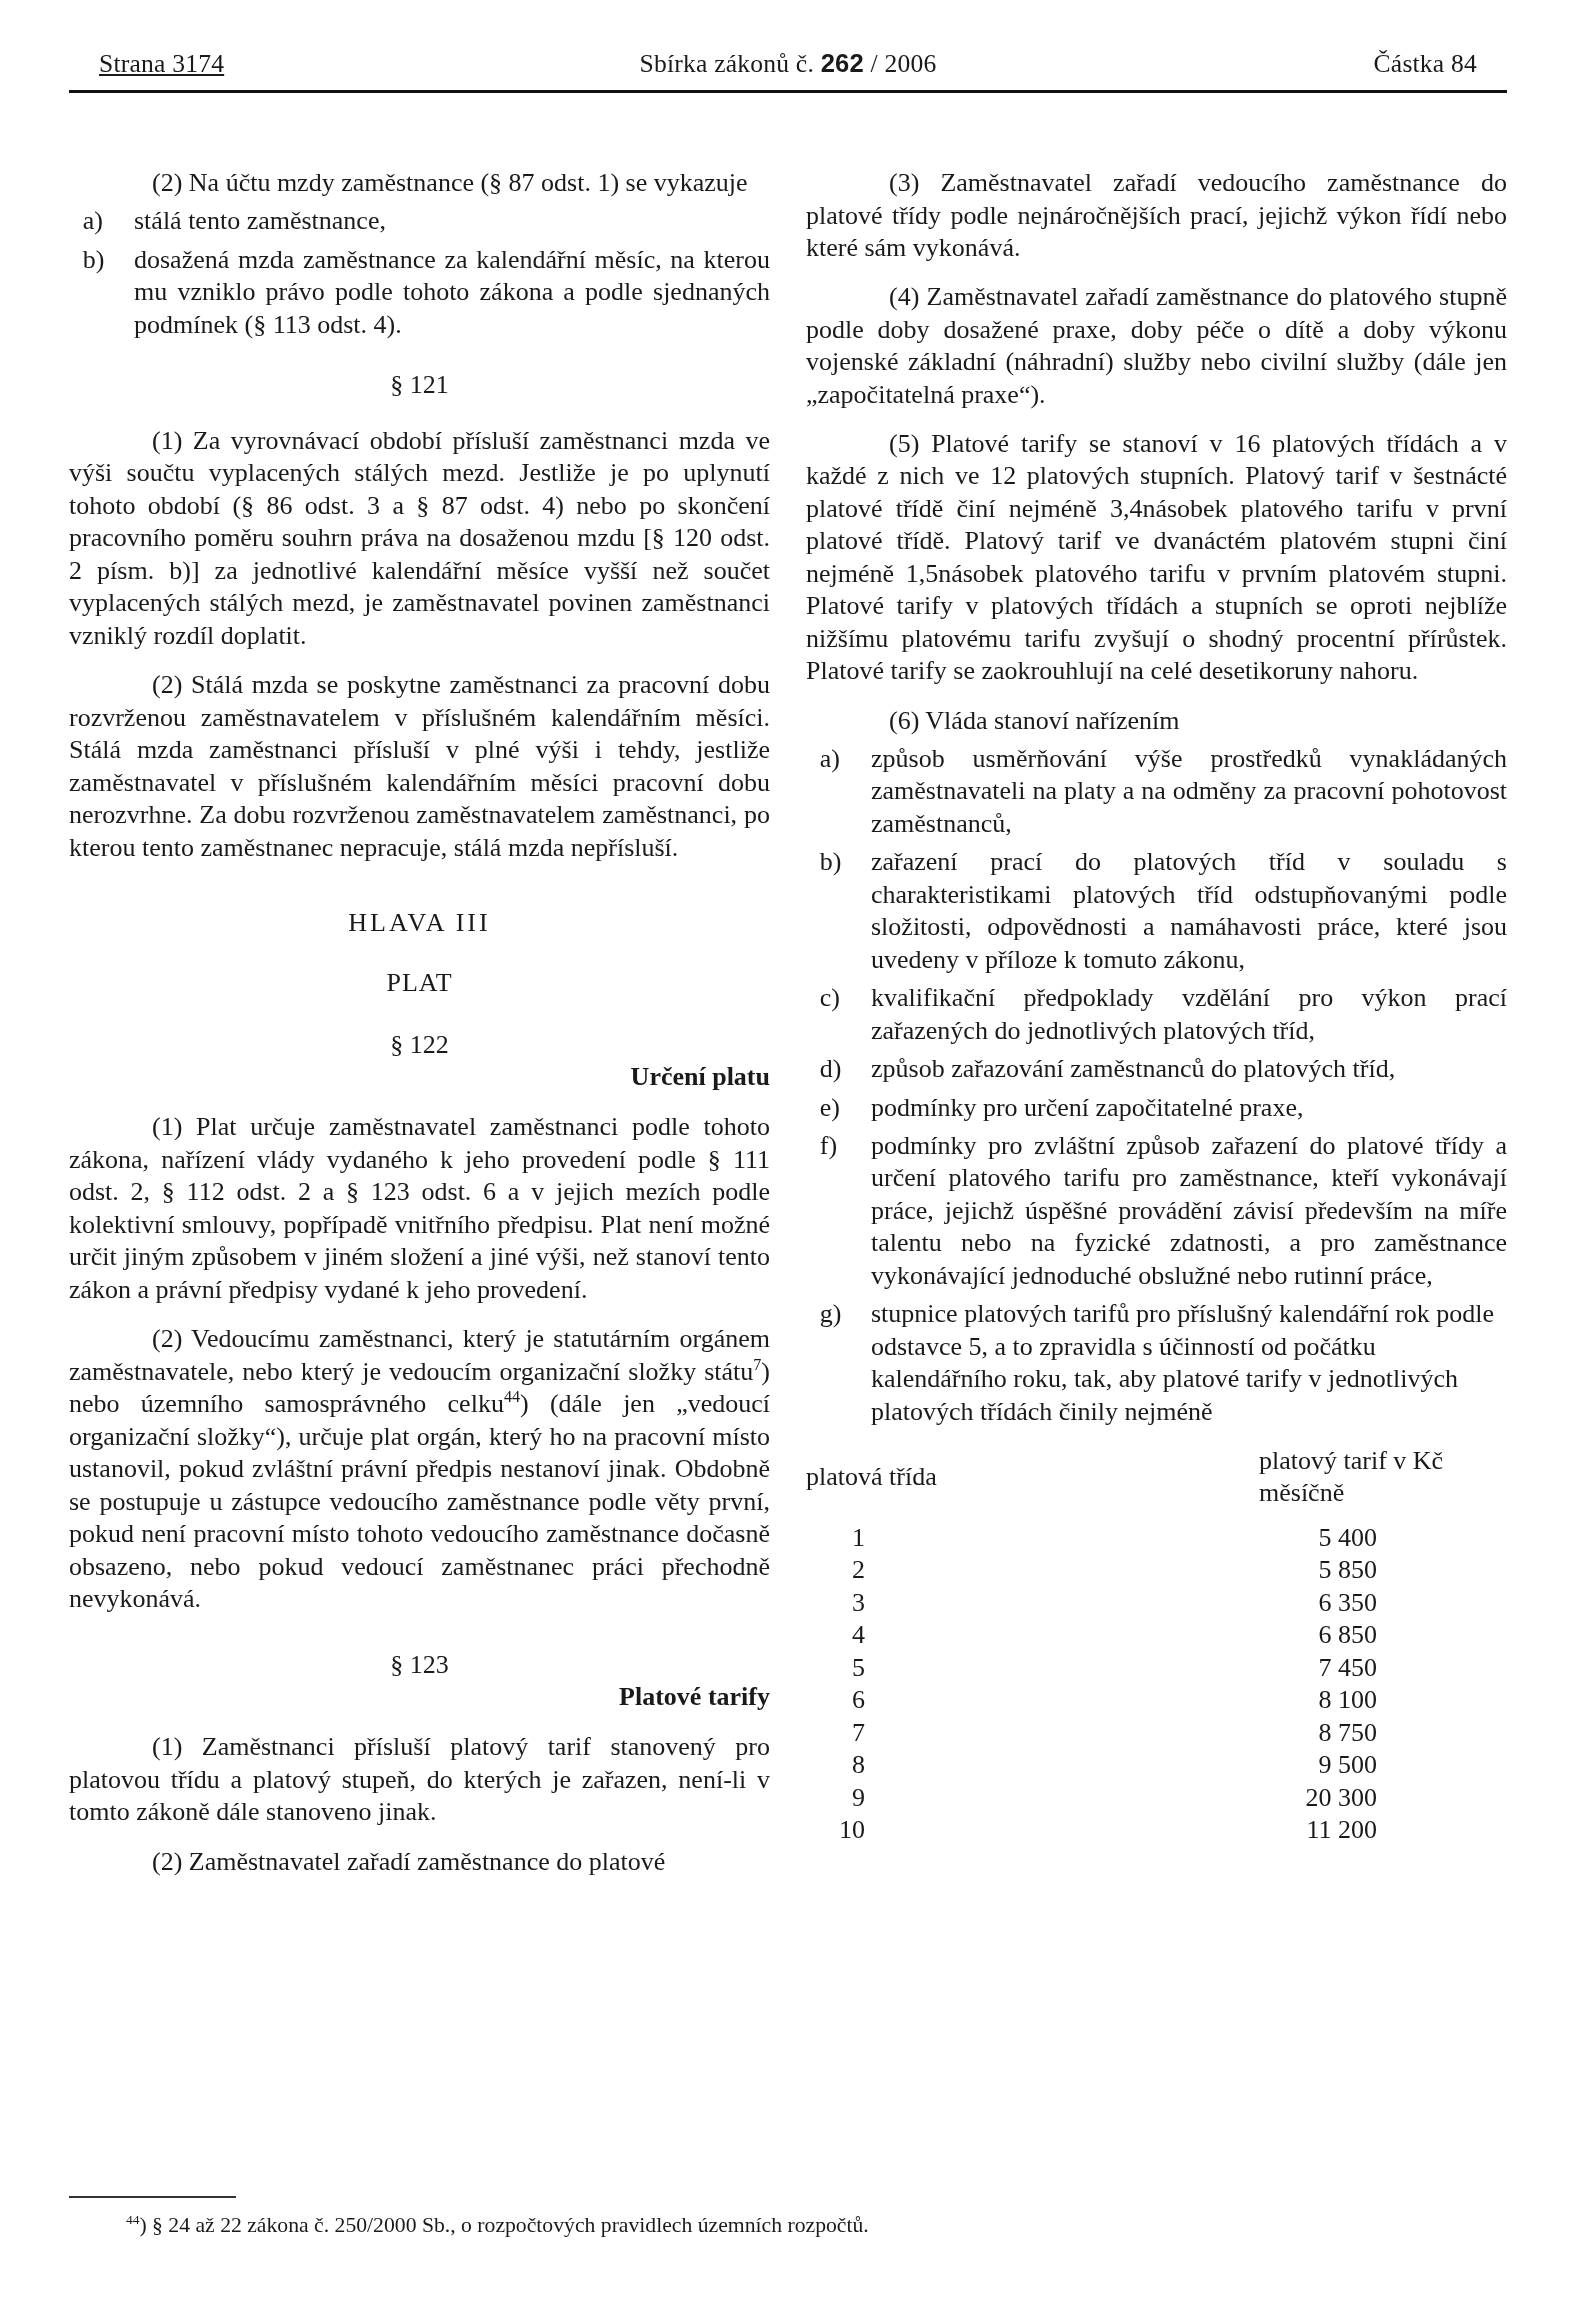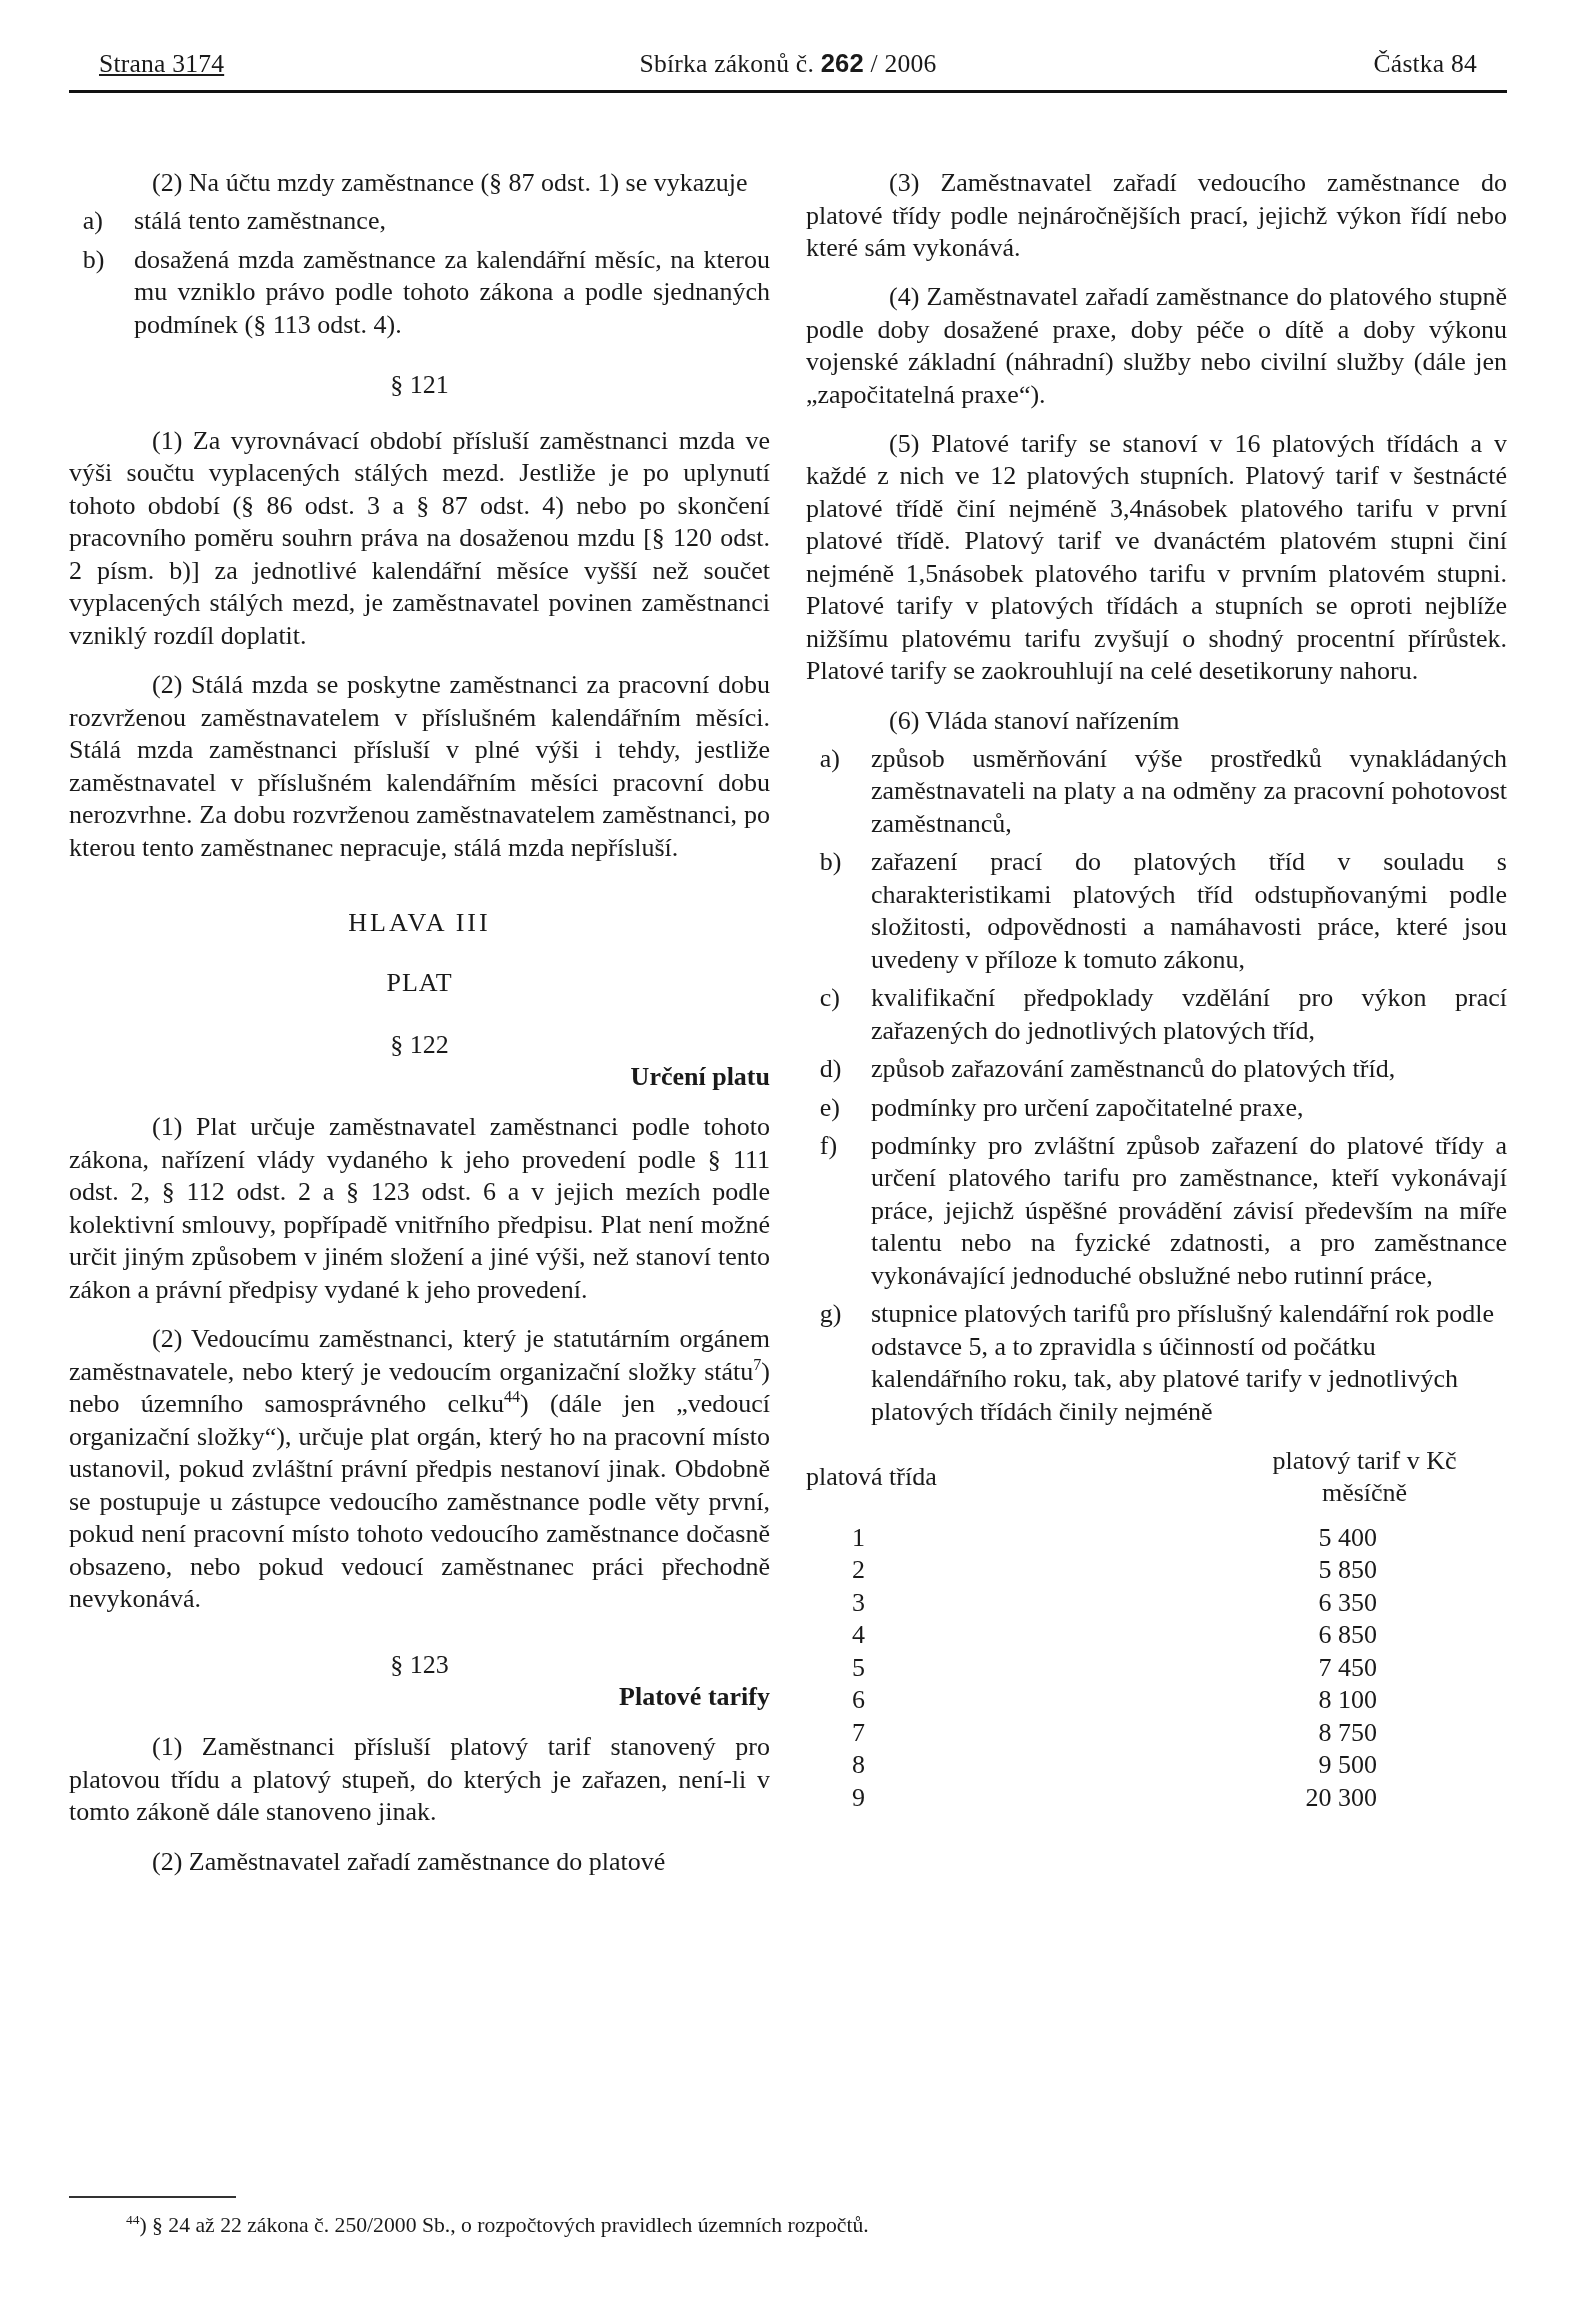--- a/index.html
+++ b/index.html
@@ -31,21 +31,21 @@
   .para.noindent { text-indent: 0; }
   .item { position: relative; padding-left: 65px; margin-bottom: 5.9px; }
   .item .mark { position: absolute; left: 13.8px; top: 0; }
   .item-list { margin-bottom: 16.7px; }
   .sec { text-align: center; margin: 9.9px 0 0 0; }
   .sec-title { text-align: right; font-weight: bold; margin-bottom: 17.7px; }
   .hlava { text-align: center; letter-spacing: 3px; margin-top: 43px; }
   .plat { text-align: center; letter-spacing: 1px; margin-top: 27px; margin-bottom: 29.6px; }
   .tbl { width: 100%; border-collapse: collapse; font-size: 26px; line-height: 32.5px; }
   .tbl th { font-weight: normal; text-align: left; padding: 0 0 11.8px 0; }
-  .tbl th.val { text-align: center; padding-right: 0; }
+  .tbl th.val { text-align: left; padding-right: 0; }
   .tbl td { padding: 0; }
   .tbl td.cls { width: 59px; text-align: right; padding-right: 0; }
   .tbl td.spacer { width: 394px; }
   .tbl td.val { text-align: right; padding-right: 130px; }
   .fn-rule { position: absolute; left: 69px; top: 2196px; width: 167px; height: 2px; background: #333; }
   .footnote {
     position: absolute; left: 126px; top: 2212px; font-size: 21.7px; line-height: 27.6px;
   }
   sup { font-size: 62%; line-height: 0; vertical-align: super; }
 </style>
@@ -172,19 +172,24 @@
       <tr>
           <td class="cls">8</td>
           <td class="spacer"></td>
           <td class="val">9 500</td>
         </tr>
       <tr>
           <td class="cls">9</td>
           <td class="spacer"></td>
           <td class="val">20 300</td>
         </tr>
+      <tr>
+          <td class="cls">10</td>
+          <td class="spacer"></td>
+          <td class="val">11 200</td>
+        </tr>
     </tbody>
   </table>
 </div>
 
 <div class="fn-rule"></div>
 <div class="footnote"><sup>44</sup><span>) § 24 až 22 zákona č. 250/2000 Sb., o rozpočtových pravidlech územních rozpočtů.</span></div>
 
 
 </body></html>

